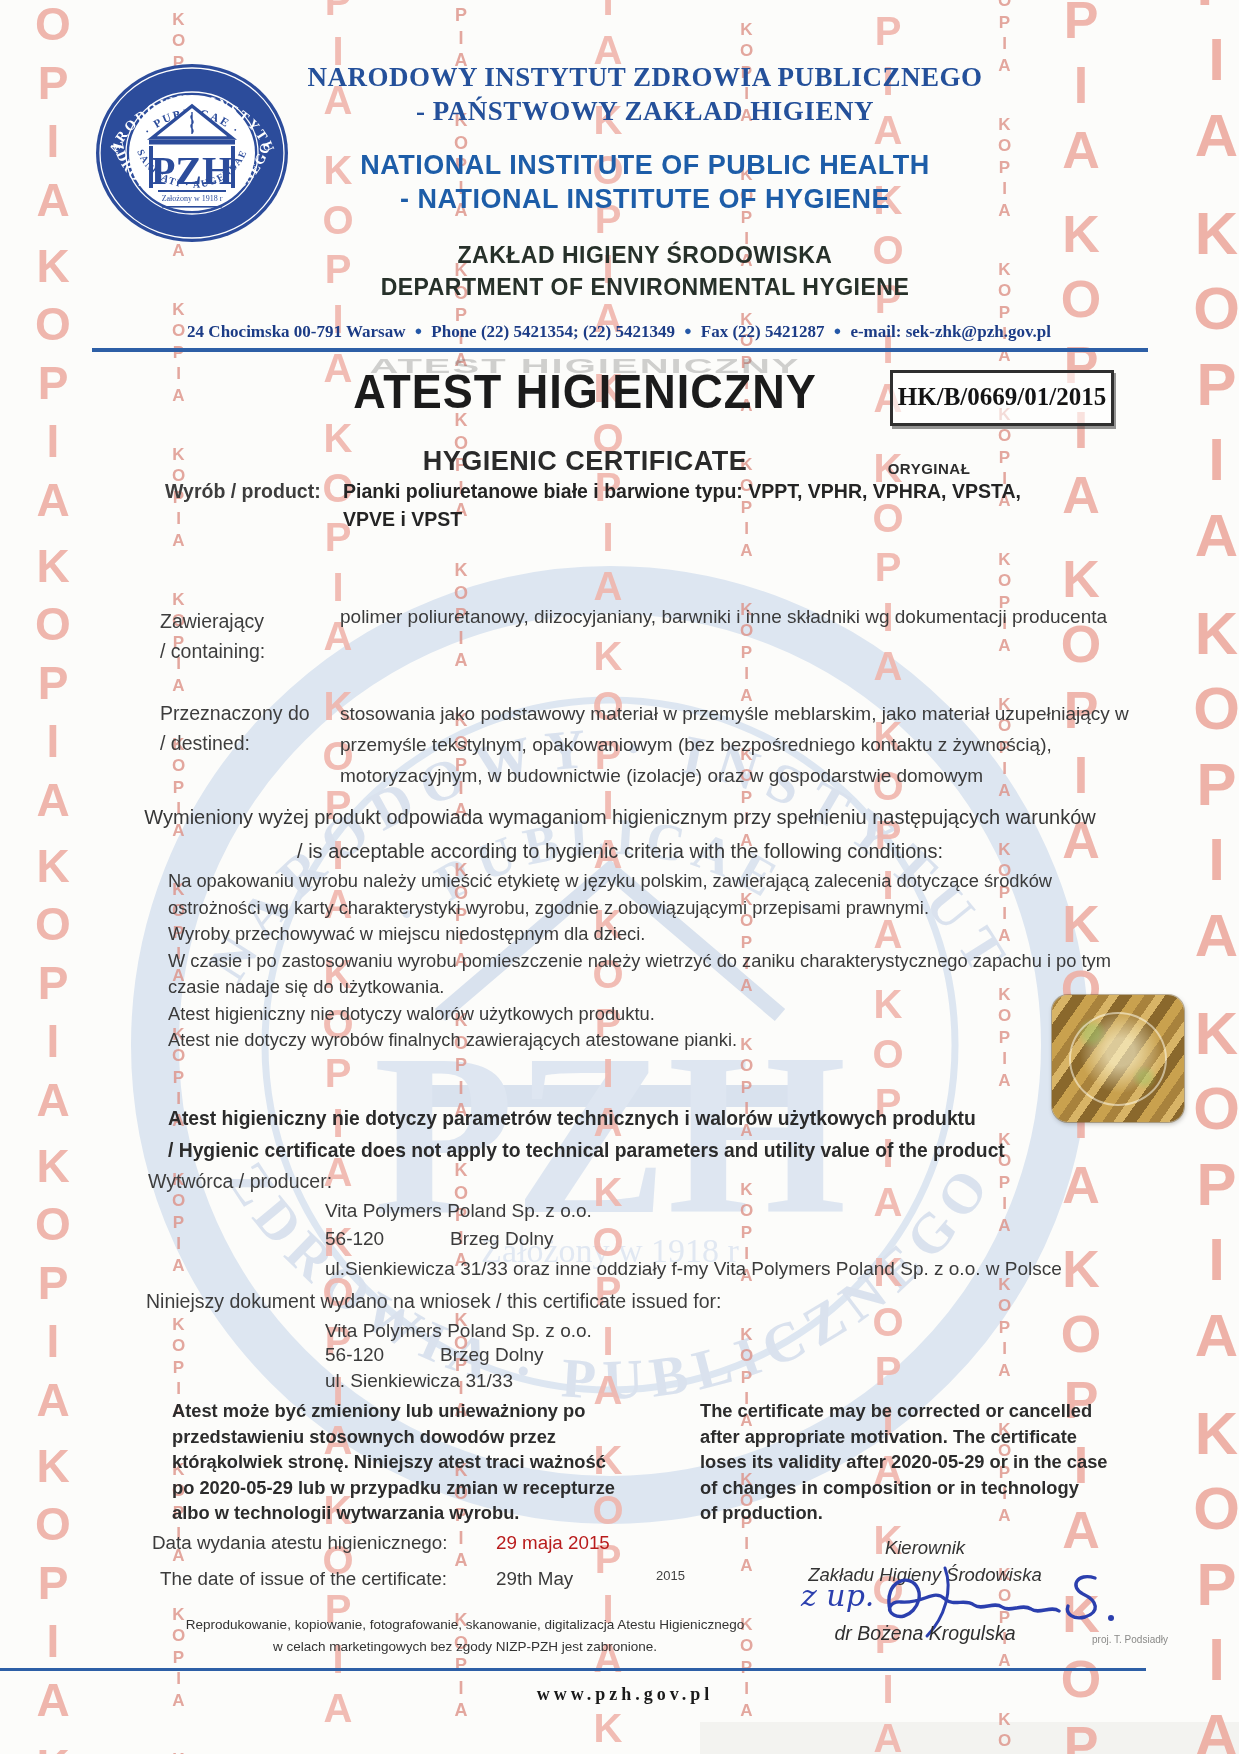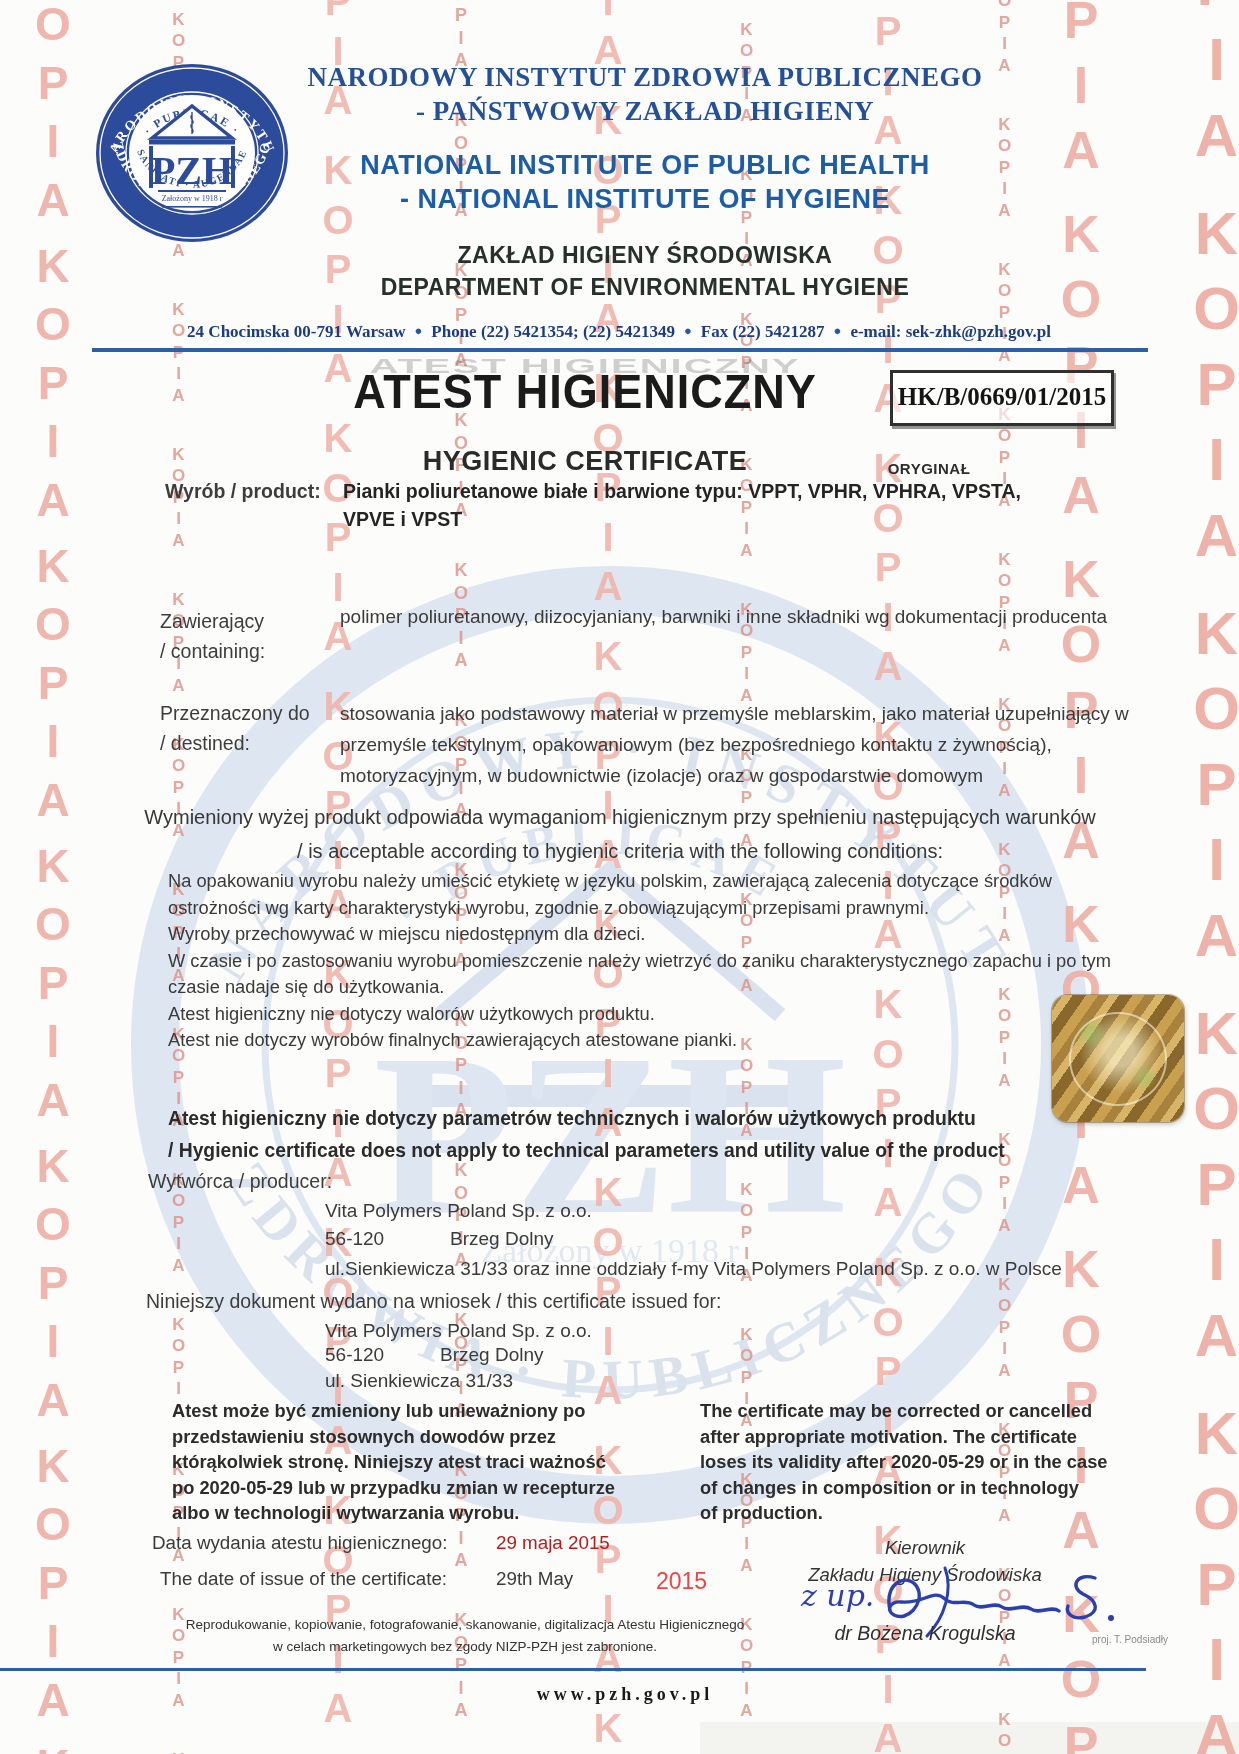--- a/index.html
+++ b/index.html
@@ -295,21 +295,21 @@
       <div>after appropriate motivation. The certificate</div>
       <div>loses its validity after 2020-05-29  or in the case</div>
       <div>of changes in composition or in technology</div>
       <div>of production.</div>
     </div>
 
     <div class="abs" style="left:152px;top:1532px;font-size:18.8px;color:#3b3b3b;">Data wydania atestu higienicznego:</div>
     <div class="abs" style="left:496px;top:1532px;font-size:18.8px;color:#b91c1c;">29 maja 2015</div>
     <div class="abs" style="left:160px;top:1568px;font-size:18.8px;color:#3b3b3b;">The date of issue of the certificate:</div>
     <div class="abs" style="left:496px;top:1568px;font-size:18.8px;color:#3b3b3b;">29th May</div>
-    <div class="abs" style="left:656px;top:1568px;font-size:23px;color:#ef4444;">2015</div>
+    <div class="abs" style="left:656px;top:1568px;font-size:13px;color:#404040;">2015</div>
 
     <div class="abs ctr it" style="left:780px;top:1534px;width:290px;font-size:18.5px;line-height:27px;color:#333;font-style:italic;">
       <div>Kierownik</div>
       <div>Zakładu Higieny Środowiska</div>
     </div>
     <svg class="abs" style="left:795px;top:1562px;z-index:3;" width="345" height="85" viewBox="0 0 345 85">
       <text x="6" y="44" font-family="DejaVu Serif, serif" font-style="italic" font-size="30" fill="#2b3fae">z up.</text>
       <path d="M95,48 C88,18 116,10 123,27 C129,42 112,60 99,53 C90,48 96,39 106,40 C130,42 138,26 150,37 C159,45 170,36 179,43 C187,49 199,39 207,45 C215,51 227,41 236,47 C244,53 256,43 264,49" fill="none" stroke="#2b3fae" stroke-width="3.4" stroke-linecap="round"></path>
       <path d="M150,6 C158,28 150,55 132,74" fill="none" stroke="#2b3fae" stroke-width="3" stroke-linecap="round"></path>
       <path d="M300,16 C282,10 274,25 288,32 C303,39 305,50 290,55 C279,58 270,52 273,44" fill="none" stroke="#2b3fae" stroke-width="3.4" stroke-linecap="round"></path>

